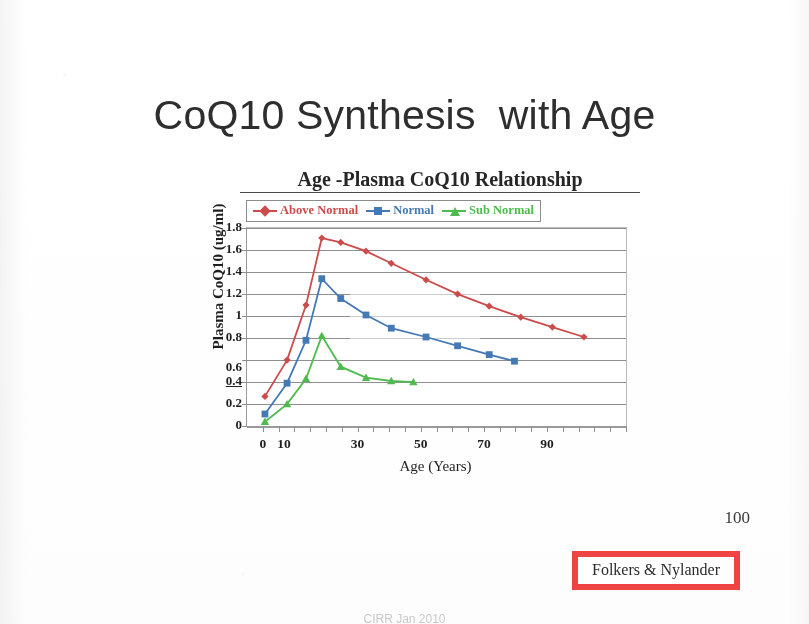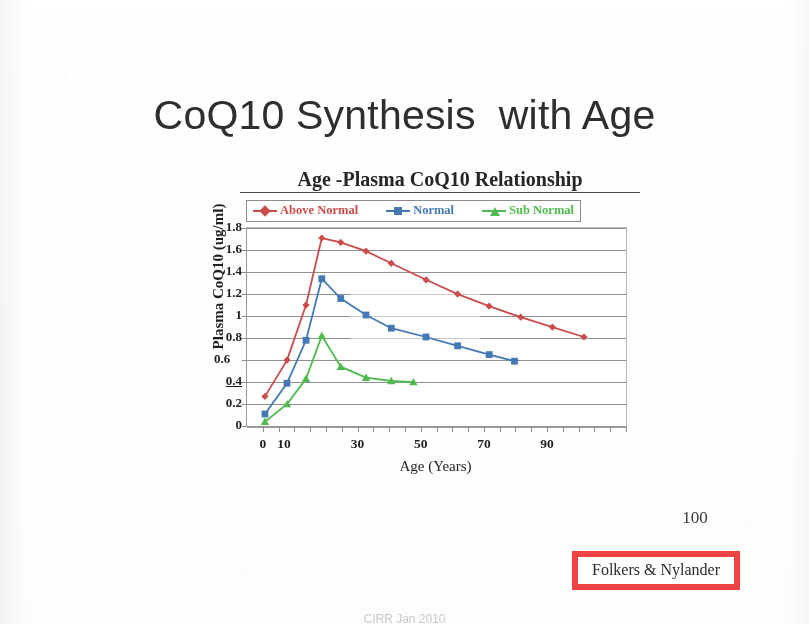--- a/index.html
+++ b/index.html
@@ -53,21 +53,21 @@
     font-weight:bold;font-size:20px;color:#262626;
     border-bottom:1.5px solid #4a4a4a;
     padding-bottom:1px;
     white-space:pre;
   }
   #legend{
     position:absolute;left:66px;top:32px;
     border:1px solid #8c8c8c;
     background:#ffffff;
     padding:1px 6px 2px 6px;
-    display:flex;align-items:center;gap:28px;
+    display:flex;align-items:center;gap:8px;
     height:17px;
   }
   .legend-item{display:flex;align-items:center;gap:3px;}
   .legend-item .lg-label{
     font-family:"Liberation Serif", serif;
     font-weight:bold;font-size:12.5px;
     white-space:nowrap;
   }
   .lg-mark{position:relative;width:24px;height:11px;display:inline-block;}
   .lg-mark i{
@@ -119,21 +119,21 @@
   #series-svg{position:absolute;left:66px;top:59px;width:379px;height:198px;}
   
   .glare{
     position:absolute;left:170px;top:105px;width:130px;height:72px;
     background:rgba(255,255,255,0.55);
     pointer-events:none;
   }
 
   
   #page-number{
-    position:absolute;left:640px;top:508px;width:110px;text-align:center;
+    position:absolute;left:640px;top:508px;width:110px;text-align:right;
     font-family:"Liberation Serif", serif;font-size:17px;color:#3a3a3a;
   }
   #credit-box{
     position:absolute;left:572px;top:551px;
     border:6px solid #ef4444;
     padding:4px 14px 5px 14px;
     font-family:"Liberation Serif", serif;font-size:16px;color:#2b2b2b;
     background:#ffffff;
   }
   #footer-note{
@@ -184,21 +184,21 @@
       <div class="ytick" style="top: 198px;"></div>
       <div class="ylab" style="top: 189px;">0</div>
       <div class="gridline" style="top: 176px;"></div>
       <div class="ytick" style="top: 176px;"></div>
       <div class="ylab" style="top: 167px;">0.2</div>
       <div class="gridline" style="top: 154px;"></div>
       <div class="ytick" style="top: 154px;"></div>
       <div class="ylab" style="top: 145px; text-decoration: underline;">0.4</div>
       <div class="gridline" style="top: 132px;"></div>
       <div class="ytick" style="top: 132px;"></div>
-      <div class="ylab" style="top: 123px; text-align: center;">0.6</div>
+      <div class="ylab" style="top: 131px;">0.6</div>
       <div class="gridline" style="top: 110px;"></div>
       <div class="ytick" style="top: 110px;"></div>
       <div class="ylab" style="top: 101px;">0.8</div>
       <div class="gridline" style="top: 88px;"></div>
       <div class="ytick" style="top: 88px;"></div>
       <div class="ylab" style="top: 79px;">1</div>
       <div class="gridline" style="top: 66px;"></div>
       <div class="ytick" style="top: 66px;"></div>
       <div class="ylab" style="top: 57px;">1.2</div>
       <div class="gridline" style="top: 44px;"></div>

